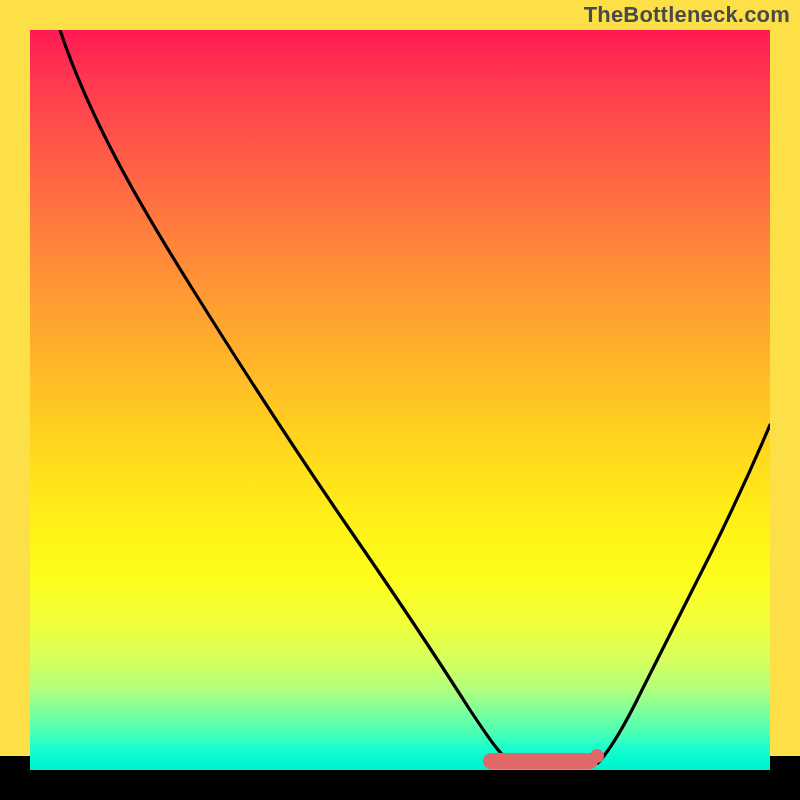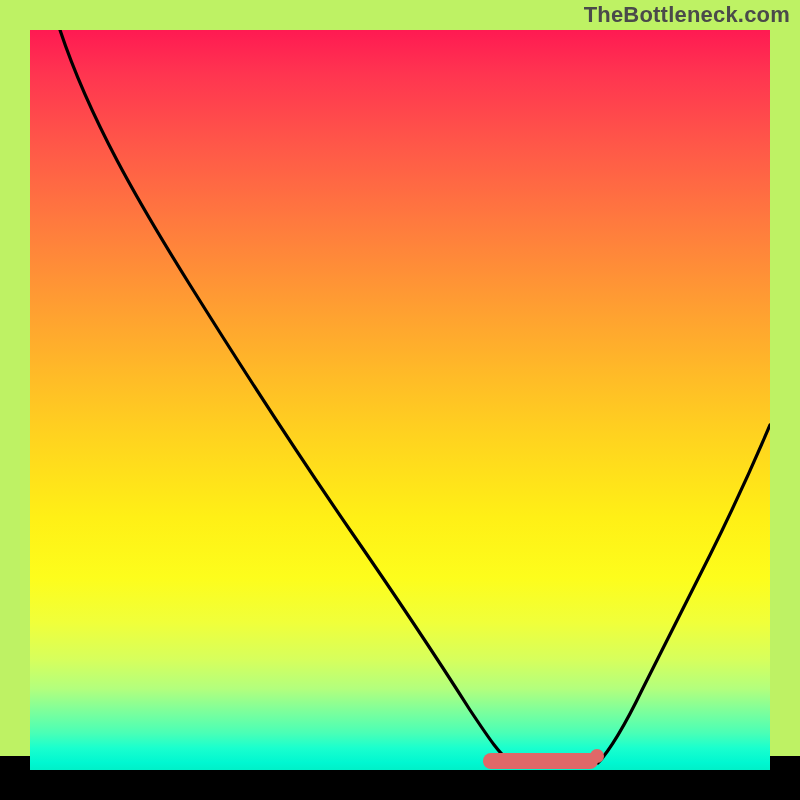--- a/index.html
+++ b/index.html
@@ -8,21 +8,21 @@
     width: 800px;
     height: 800px;
     background: #000;
     overflow: hidden;
     font-family: Arial, Helvetica, sans-serif;
   }
   .frame {
     position: relative;
     width: 800px;
     height: 756px;
-    background: #bef264;
+    background: #fde047;
   }
   .watermark {
     position: absolute;
     top: 2px;
     right: 10px;
     color: #4a4a4a;
     font-size: 22px;
     font-weight: bold;
     z-index: 10;
     letter-spacing: 0.2px;

